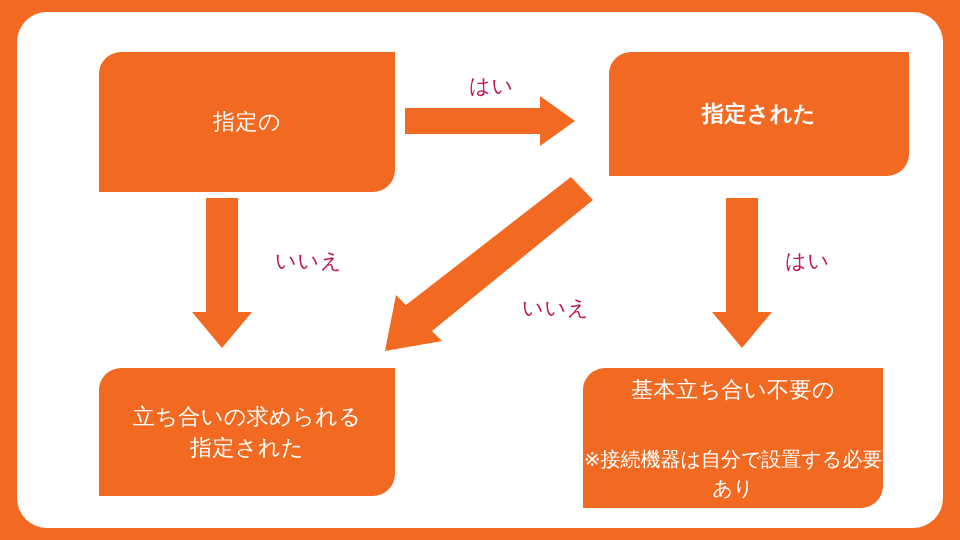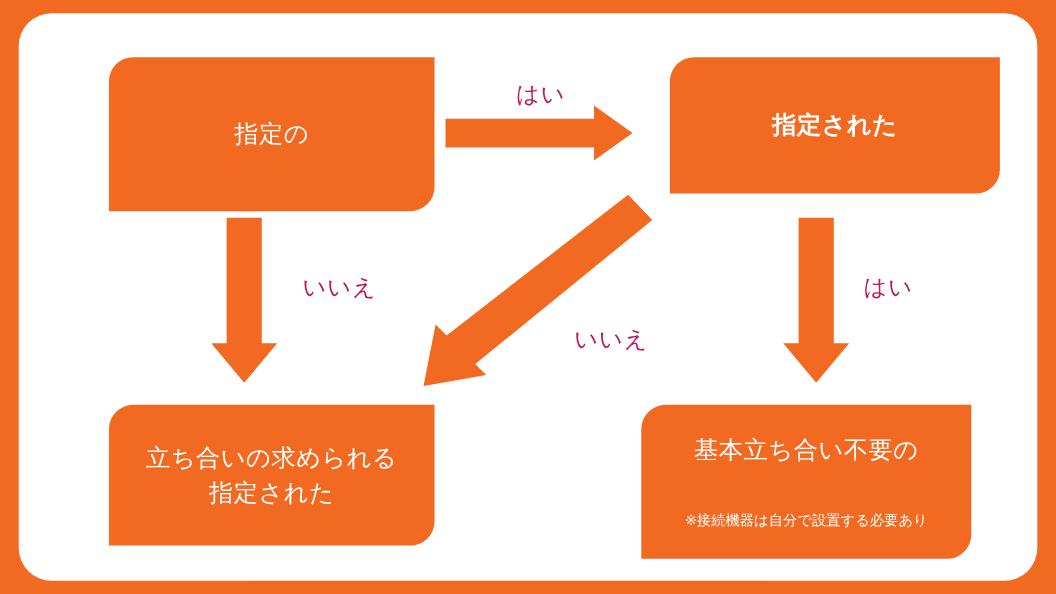--- a/index.html
+++ b/index.html
@@ -39,21 +39,21 @@
     letter-spacing: 0.5px;
   }
   .node-line {
     display: block;
     white-space: nowrap;
   }
   .node-main {
     font-size: 22px;
   }
   .node-note {
-    font-size: 13px;
+    font-size: 20px;
     margin-top: 6px;
     letter-spacing: 0px;
   }
   .edge-label {
     position: absolute;
     color: #be185d;
     font-size: 21px;
     white-space: nowrap;
     letter-spacing: 1px;
   }

